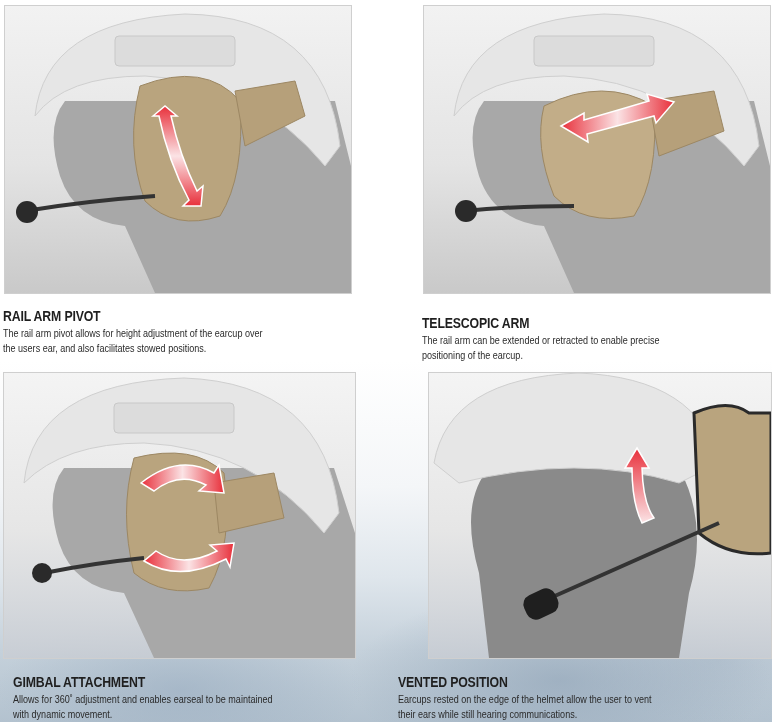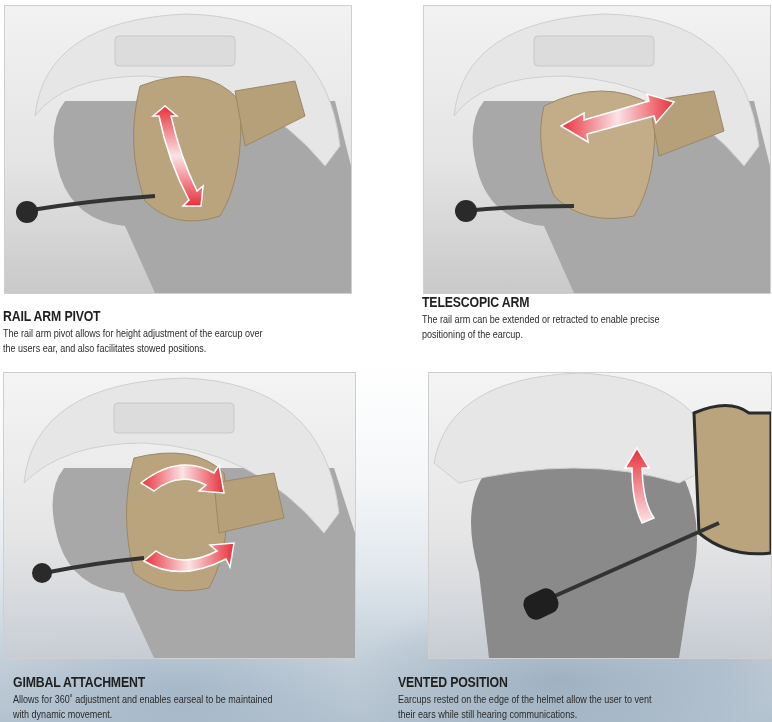--- a/index.html
+++ b/index.html
@@ -20,21 +20,21 @@
     position:absolute; border:1px solid #cfcfcf; overflow:hidden;
     background:linear-gradient(180deg,#f2f2f2 0%,#e4e4e4 55%,#c9c9c9 100%);
   }
   .p1 { left:4px;   top:5px;   width:346px; height:287px; }
   .p2 { left:423px; top:5px;   width:346px; height:287px; }
   .p3 { left:3px;   top:372px; width:351px; height:285px; background:linear-gradient(180deg,#f4f4f4 0%,#e6e6e6 55%,rgba(200,205,212,0.9) 100%); }
   .p4 { left:428px; top:372px; width:342px; height:285px; background:linear-gradient(180deg,#f4f4f4 0%,#e6e6e6 55%,rgba(200,205,212,0.9) 100%); }
   .panel svg { position:absolute; left:0; top:0; width:100%; height:100%; }
   .caption { position:absolute; }
   .c1 { left:3px;   top:307px; width:340px; }
-  .c2 { left:422px; top:293px; width:340px; }
+  .c2 { left:422px; top:314px; width:340px; }
   .c3 { left:13px;   top:673px; width:340px; }
   .c4 { left:398px; top:673px; width:340px; }
   .heading {
     font-family:"Liberation Sans", sans-serif; font-weight:bold;
     font-size:15px; letter-spacing:-0.2px; color:#1f1f1f;
     transform:scaleX(0.82); transform-origin:left center;
     white-space:nowrap; line-height:18px; display:block;
   }
   .desc {
     font-family:"Liberation Sans", sans-serif; font-size:10.5px; color:#2a2a2a;

